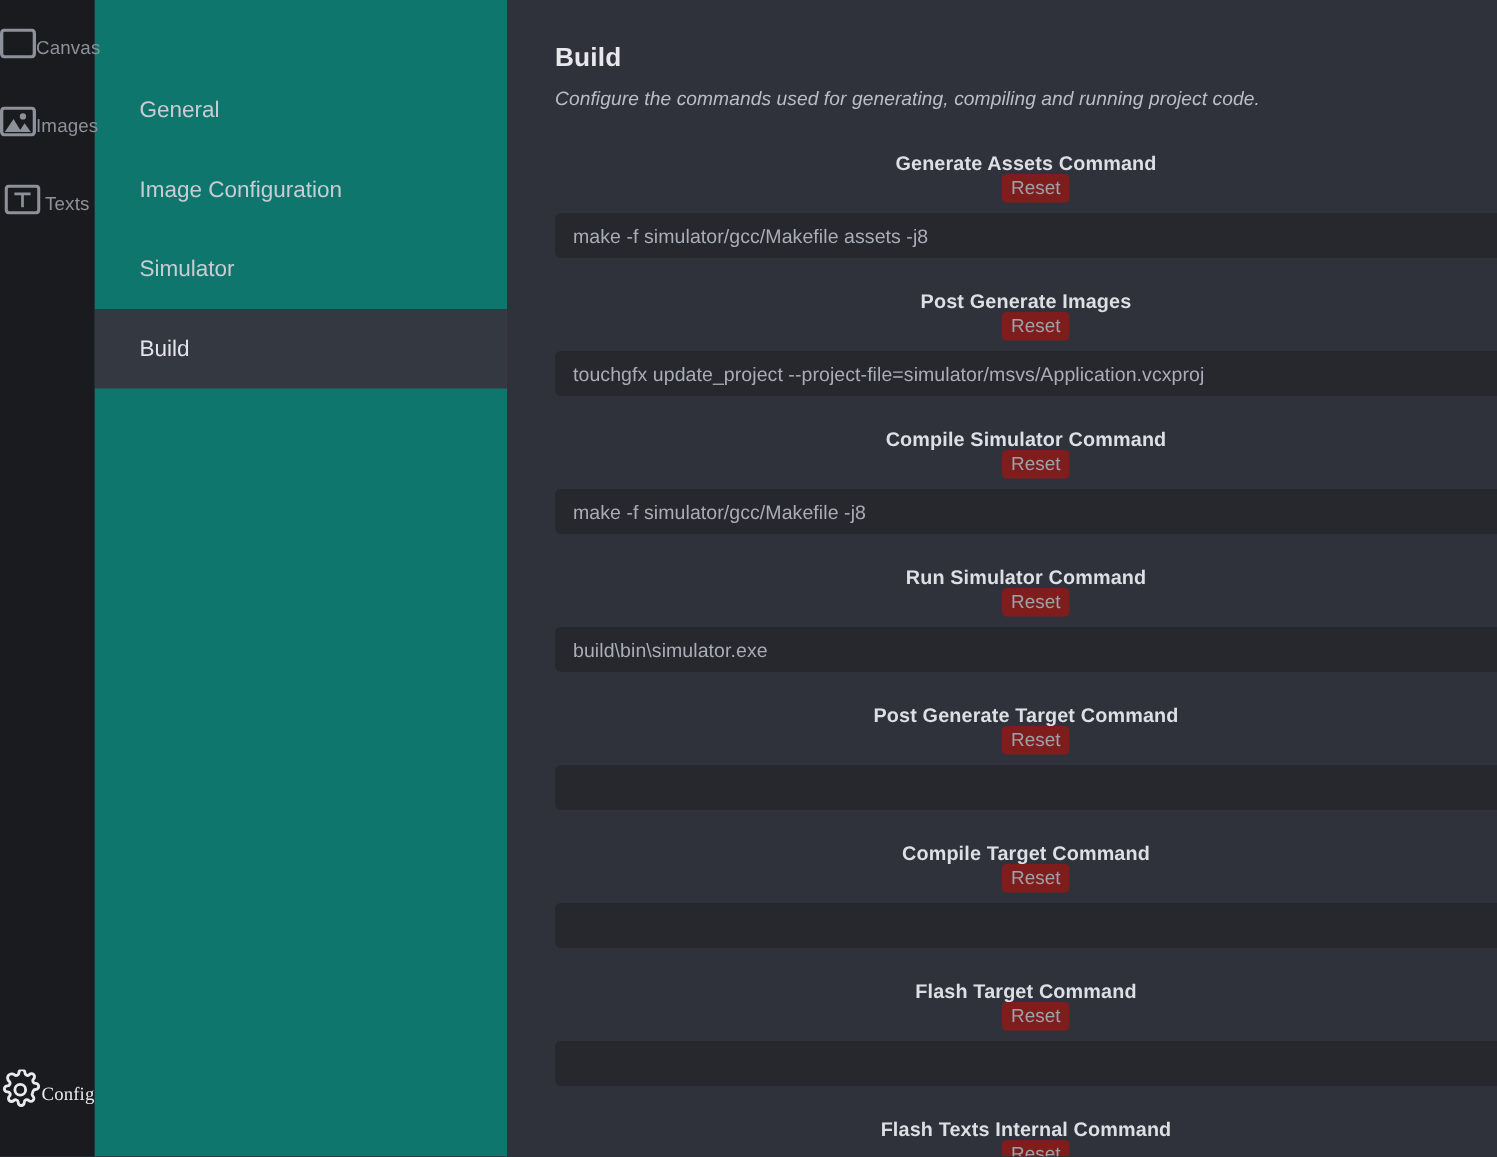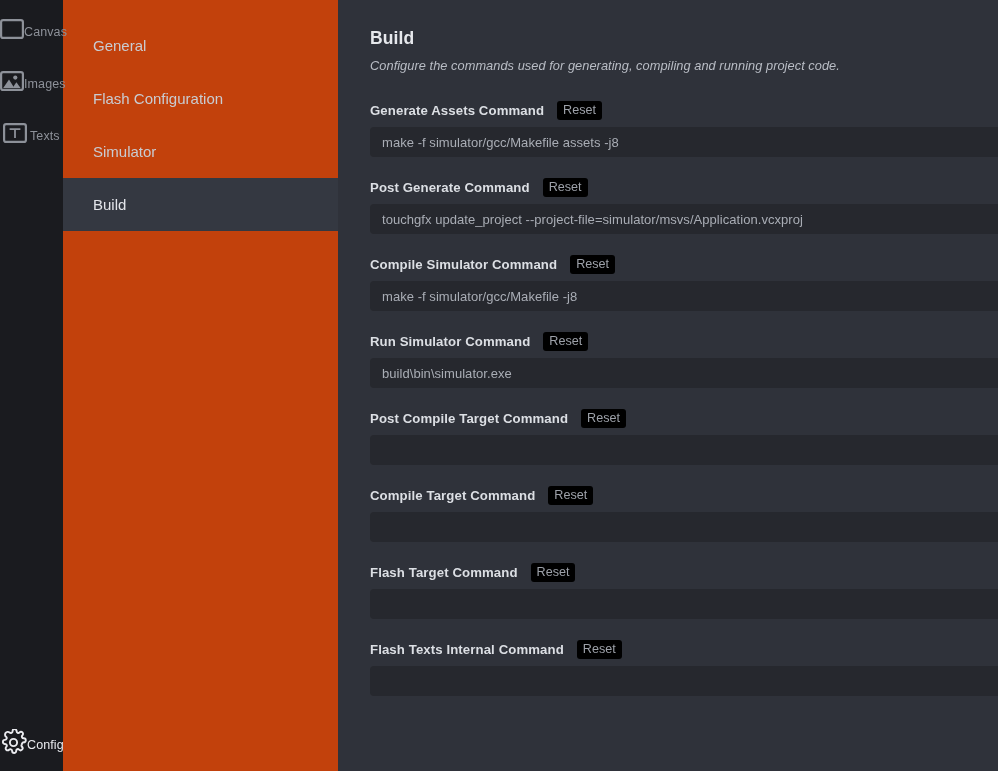--- a/index.html
+++ b/index.html
@@ -29,23 +29,24 @@
     display: flex;
     flex-direction: column;
     align-items: center;
     position: relative;
   }
   .rail-top {
     padding-top: 14px;
   }
   .rail-bottom {
     position: absolute;
-    bottom: 14px;
+    bottom: 30px;
     left: 0;
     width: 63px;
+    font-family: Liberation Serif, serif;
   }
   .rail-item {
     width: 63px;
     display: flex;
     flex-direction: row;
     align-items: center;
     margin-bottom: 22px;
     cursor: pointer;
   }
   .rail-item:last-child { margin-bottom: 0; }
@@ -64,22 +65,22 @@
     color: #8d9199;
     letter-spacing: 0.1px;
     line-height: 14px;
   }
   .rail-item.active .rail-lbl { color: #e9eaee; }
 
   
   .menu {
     width: 275px;
     flex: 0 0 275px;
-    background: #c2410c;
-    padding-top: 19px;
+    background: #0f766e;
+    padding-top: 47px;
     box-sizing: border-box;
   }
   .menu-item {
     height: 53px;
     display: flex;
     align-items: center;
     padding-left: 30px;
     box-sizing: border-box;
     font-size: 15px;
     color: #c9ccd2;
@@ -112,32 +113,33 @@
     color: #b9bdc5;
     margin: 0 0 28px 0;
     letter-spacing: 0.05px;
   }
 
   .field { margin-bottom: 21px; }
   .field-head {
     display: flex;
     align-items: center;
     margin-bottom: 7px;
+    flex-direction: column;
   }
   .field-label {
     font-size: 13.2px;
     font-weight: bold;
     color: #dcdfe4;
     letter-spacing: 0.1px;
   }
   .reset-btn {
     margin-left: 13px;
     font-size: 12.6px;
     color: #9da1a9;
-    background: #000000;
+    background: #7f1d1d;
     border: none;
     border-radius: 3px;
     padding: 2px 6px 3px 6px;
     font-family: "Liberation Sans", sans-serif;
     cursor: pointer;
     line-height: 14px;
   }
   .field-input {
     height: 30px;
     background: #26282e;
@@ -210,21 +212,21 @@
 
 
     </div>
   </div>
 
   <nav class="menu">
     <div class="menu-item">
       <span>General</span>
     </div>
     <div class="menu-item">
-      <span>Flash Configuration</span>
+      <span>Image Configuration</span>
     </div>
     <div class="menu-item">
       <span>Simulator</span>
     </div>
     <div class="menu-item active">
       <span>Build</span>
     </div>
   </nav>
 
   <section class="main">
@@ -234,21 +236,21 @@
     <div class="field">
       <div class="field-head">
         <span class="field-label">Generate Assets Command</span>
         <button class="reset-btn">Reset</button>
       </div>
       <div class="field-input">make -f simulator/gcc/Makefile assets -j8</div>
     </div>
 
     <div class="field">
       <div class="field-head">
-        <span class="field-label">Post Generate Command</span>
+        <span class="field-label">Post Generate Images</span>
         <button class="reset-btn">Reset</button>
       </div>
       <div class="field-input">touchgfx update_project --project-file=simulator/msvs/Application.vcxproj</div>
     </div>
 
     <div class="field">
       <div class="field-head">
         <span class="field-label">Compile Simulator Command</span>
         <button class="reset-btn">Reset</button>
       </div>
@@ -258,21 +260,21 @@
     <div class="field">
       <div class="field-head">
         <span class="field-label">Run Simulator Command</span>
         <button class="reset-btn">Reset</button>
       </div>
       <div class="field-input">build\bin\simulator.exe</div>
     </div>
 
     <div class="field">
       <div class="field-head">
-        <span class="field-label">Post Compile Target Command</span>
+        <span class="field-label">Post Generate Target Command</span>
         <button class="reset-btn">Reset</button>
       </div>
       <div class="field-input"></div>
     </div>
 
     <div class="field">
       <div class="field-head">
         <span class="field-label">Compile Target Command</span>
         <button class="reset-btn">Reset</button>
       </div>

